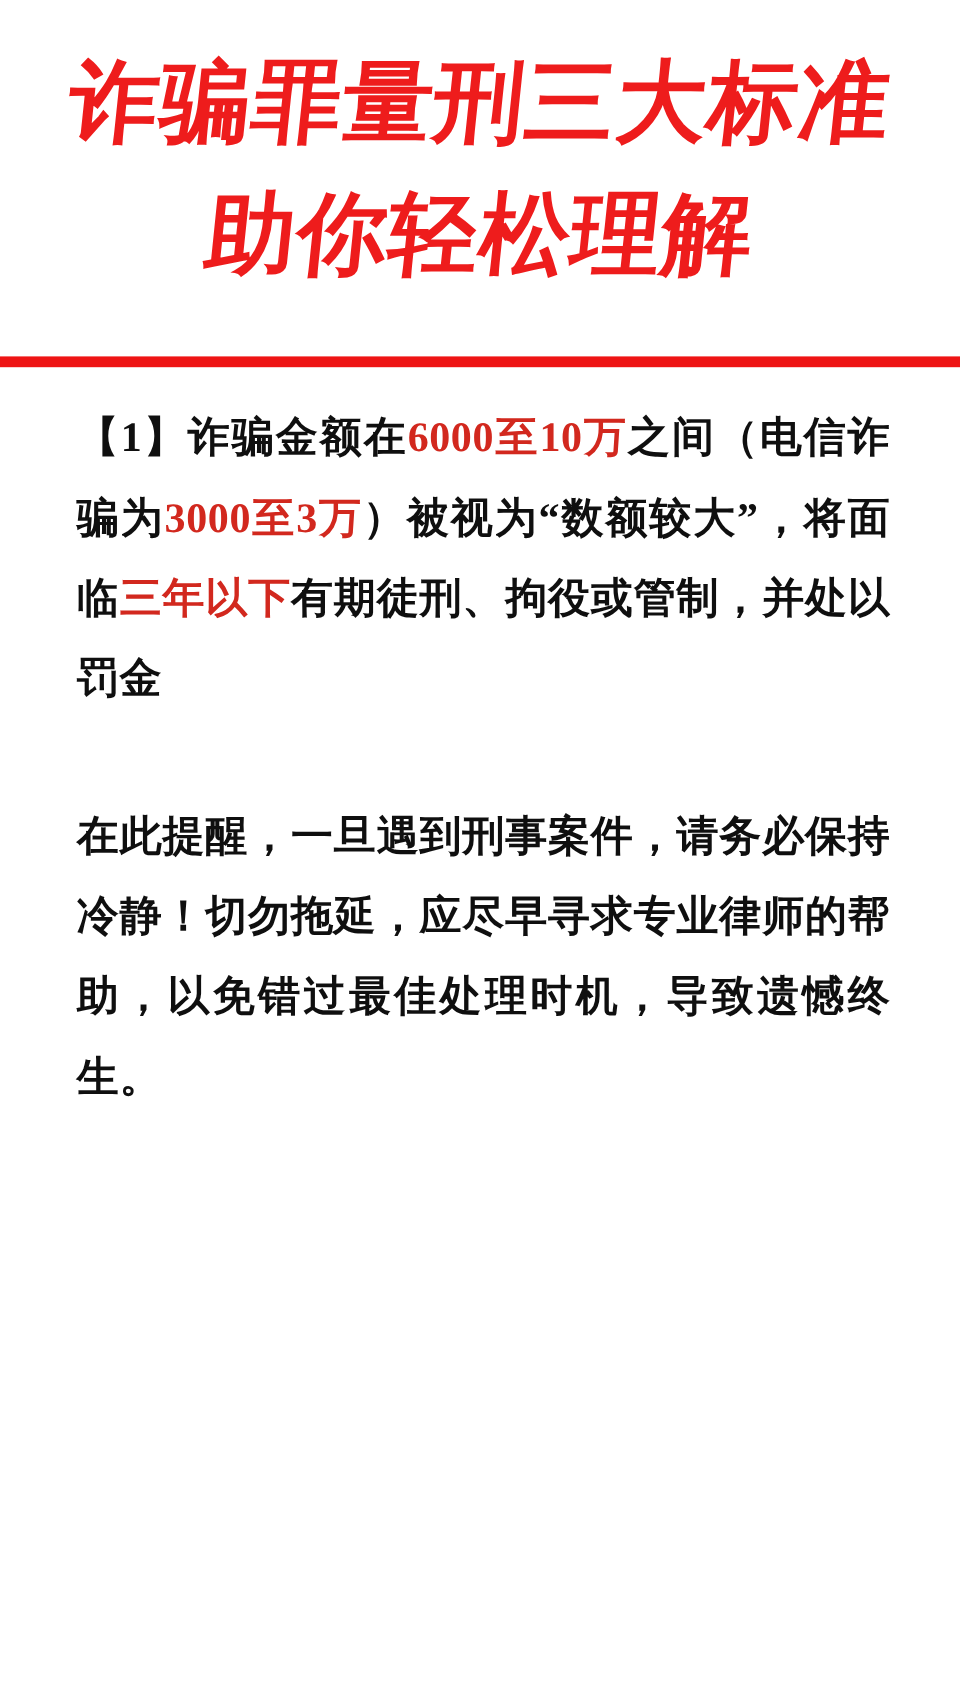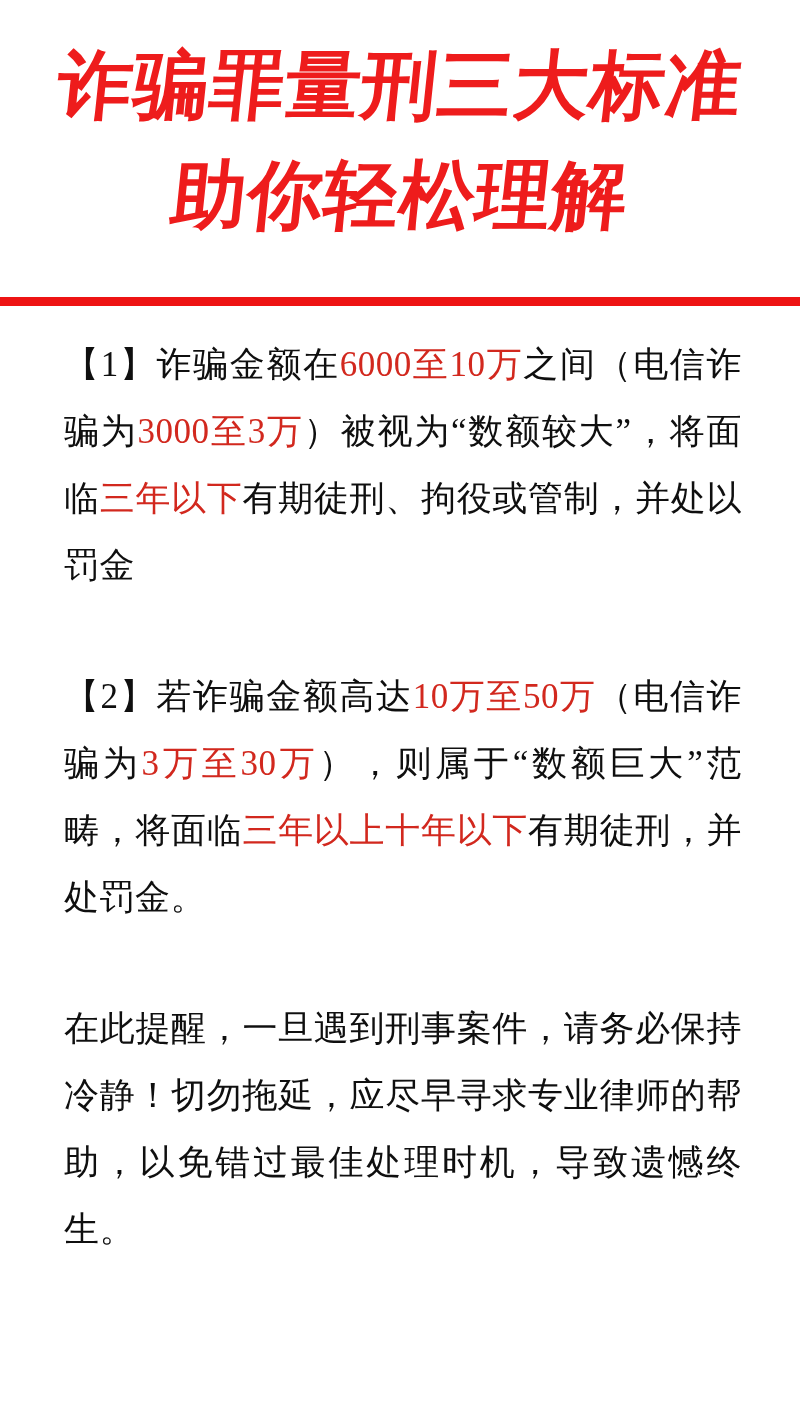--- a/index.html
+++ b/index.html
@@ -49,21 +49,21 @@
   }
   
   .content{
     padding:25px 58px 0 64px;
     color:var(--text-black,#0f0f0f);
   }
   .para{
     margin:0 0 64px 0;
     font-size:35px;
     line-height:67px;
-    font-weight:normal;
+    font-weight:bold;
     text-align:justify;
     letter-spacing:0.5px;
   }
   .para:last-child{margin-bottom:0;}
   .seg-black{color:var(--text-black,#0f0f0f);}
   .seg-red{color:var(--body-red,#d2281e);}
 </style>
 </head>
 <body>
 
@@ -73,20 +73,19 @@
     <h1 class="title-line">诈骗罪量刑三大标准</h1>
     <h1 class="title-line">助你轻松理解</h1>
   </header>
 
   <hr class="divider">
 
   <main class="content">
 
     <p class="para"><span class="seg-black">【1】诈骗金额在</span><span class="seg-red">6000至10万</span><span class="seg-black">之间（电信诈骗为</span><span class="seg-red">3000至3万</span><span class="seg-black">）被视为“数额较大”，将面临</span><span class="seg-red">三年以下</span><span class="seg-black">有期徒刑、拘役或管制，并处以罚金</span></p>
 
-    <p class="para"><span class="seg-black">【2】若诈骗金额高达</span><span class="seg-red">10万至50万</span><span class="seg-black">（电信诈骗为</span><span class="seg-red">3万至30万</span><span class="seg-black">），则属于“数额巨大”范畴，将面临</span><span class="seg-red">三年以上十年以下</span><span class="seg-black">有期徒刑，并处罚金。</span></p>
 
 
     <p class="para"><span class="seg-black">在此提醒，一旦遇到刑事案件，请务必保持冷静！切勿拖延，应尽早寻求专业律师的帮助，以免错过最佳处理时机，导致遗憾终生。</span></p>
 
   </main>
 
 </div>
 
 </body></html>

